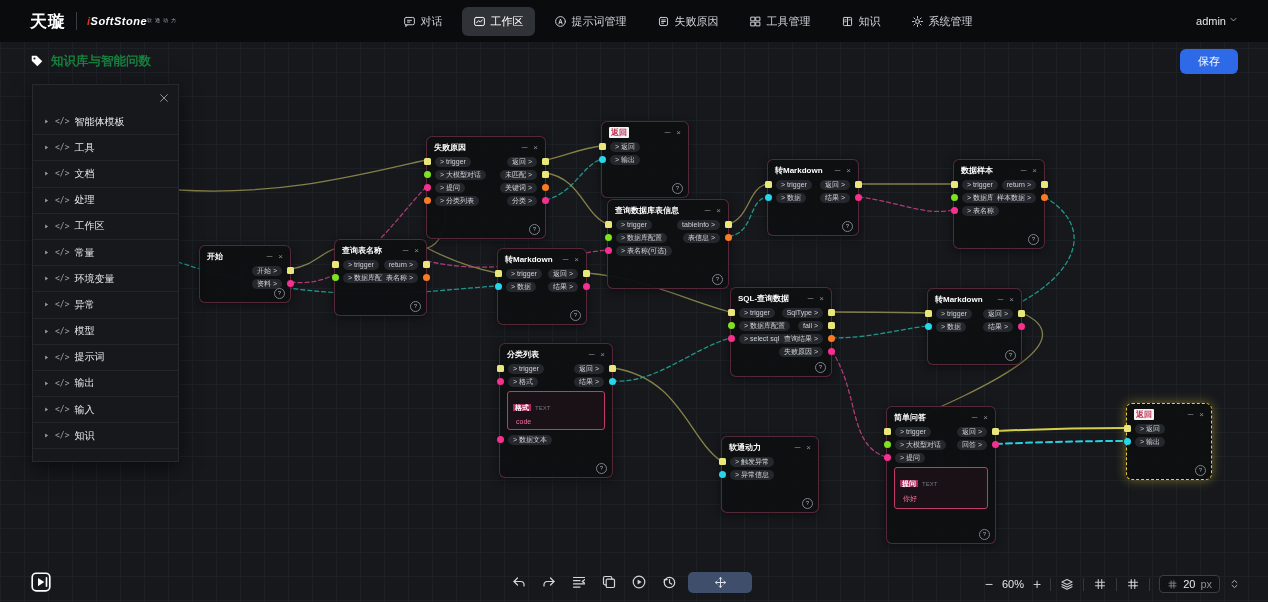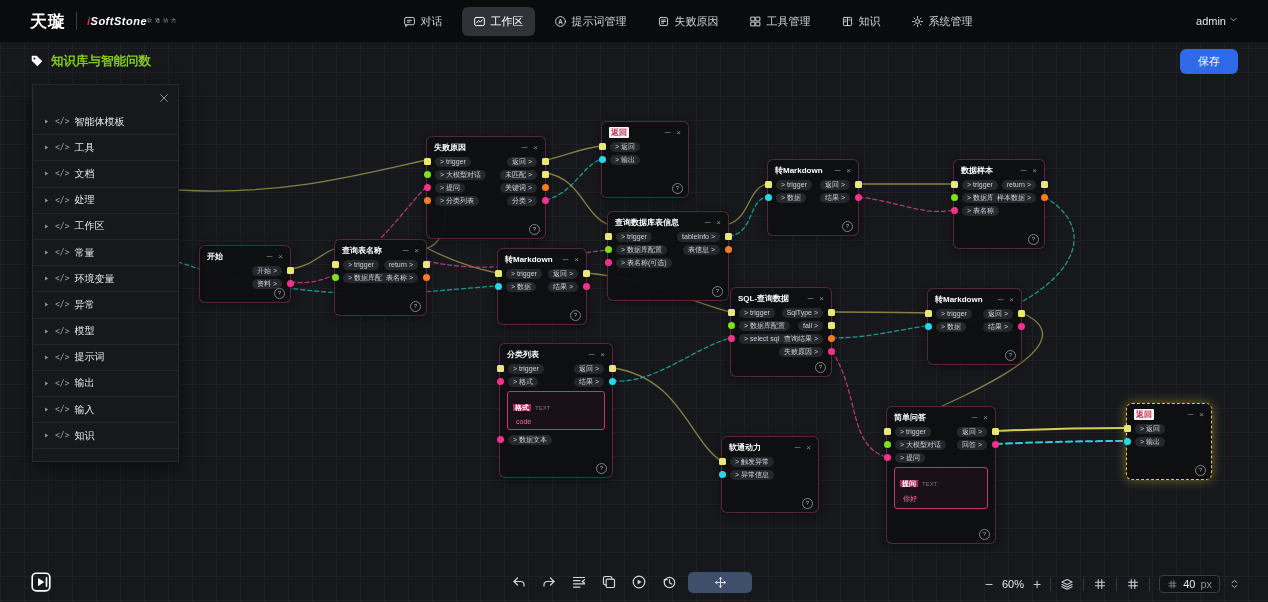--- a/index.html
+++ b/index.html
@@ -33,21 +33,21 @@
   .nav-item{display:flex;align-items:center;gap:5px;color:#cfd3d8;font-size:11px;
     padding:7px 11px;border-radius:6px;cursor:pointer;white-space:nowrap;}
   .nav-item.active{background:#2f3237;color:#fff;}
   .nav-item .ic svg{width:13px;height:13px;display:block;}
   .user{color:#e4e6e9;font-size:11px;display:flex;align-items:flex-start;gap:3px;}
   .user .ic svg{width:9px;height:9px;display:block;}
   
   .subheader{position:absolute;top:42px;left:0;right:0;height:38px;display:flex;
     align-items:center;padding:0 30px;box-sizing:border-box;z-index:5;}
   .tag-ic svg{width:14px;height:14px;display:block;}
-  .page-title{color:#84cc16;font-size:12.5px;font-weight:bold;margin-left:7px;}
+  .page-title{color:#15803d;font-size:12.5px;font-weight:bold;margin-left:7px;}
   .save-btn{margin-left:auto;background:#2e6ae8;color:#fff;font-size:11px;
     padding:5px 18px;border-radius:6px;border:none;cursor:pointer;}
   
   #sidebar{position:absolute;left:32px;top:84px;width:147px;height:378px;background:#16181b;
     border:1px solid #26292d;box-shadow:0 6px 18px rgba(0,0,0,.55);z-index:8;box-sizing:border-box;}
   .sb-close{position:absolute;top:7px;right:8px;color:#9aa0a6;cursor:pointer;}
   .sb-close svg{width:12px;height:12px;display:block;}
   .sb-items{margin-top:24px;}
   .sb-item{height:26.2px;display:flex;align-items:center;padding:0 10px;
     border-bottom:1px solid #222529;color:#e8eaec;font-size:10px;gap:5px;cursor:pointer;box-sizing:border-box;}
@@ -242,21 +242,21 @@
             <span class="conn sq" style="background: rgb(233, 230, 122);"></span>
             <span class="chip">&gt; 返回</span>
           </div>
           <div class="prow left">
             <span class="conn ci" style="background: rgb(39, 214, 234);"></span>
             <span class="chip">&gt; 输出</span>
           </div>
         </div>
         <span class="nhelp">?</span>
       </div>
-      <div class="node" style="left: 607px; top: 211px; width: 122px; min-height: 68px;">
+      <div class="node" style="left: 607px; top: 199px; width: 122px; min-height: 68px;">
         <div class="ntitlebar">
           <span class="ntitle">查询数据库表信息</span>
           <span class="nctl">
             <span>─</span>
             <span>×</span>
           </span>
         </div>
         <div class="nbody">
           <div class="prow left">
             <span class="conn sq" style="background: rgb(233, 230, 122);"></span>
@@ -887,21 +887,21 @@
         <circle cx="10" cy="10" r="1.1" fill="currentColor" stroke="none"></circle>
       </svg>
     </span>
   <span class="sep"></span>
   <span class="size-input">
     <span class="gic">
         <svg viewBox="0 0 16 16" fill="none" stroke="currentColor" stroke-width="1.2" stroke-linecap="round" stroke-linejoin="round">
           <path d="M6 2.8v10.4M10 2.8v10.4M2.8 6h10.4M2.8 10h10.4"></path>
         </svg>
       </span>
-    <span class="size-val">40</span>
+    <span class="size-val">20</span>
     <span class="size-unit">px</span>
   </span>
   <span class="stepper">
       <svg viewBox="0 0 16 16" fill="none" stroke="currentColor" stroke-width="1.2" stroke-linecap="round" stroke-linejoin="round">
         <path d="M4.5 6L8 2.8 11.5 6"></path>
         <path d="M4.5 10L8 13.2 11.5 10"></path>
       </svg>
     </span>
 </div>
 

